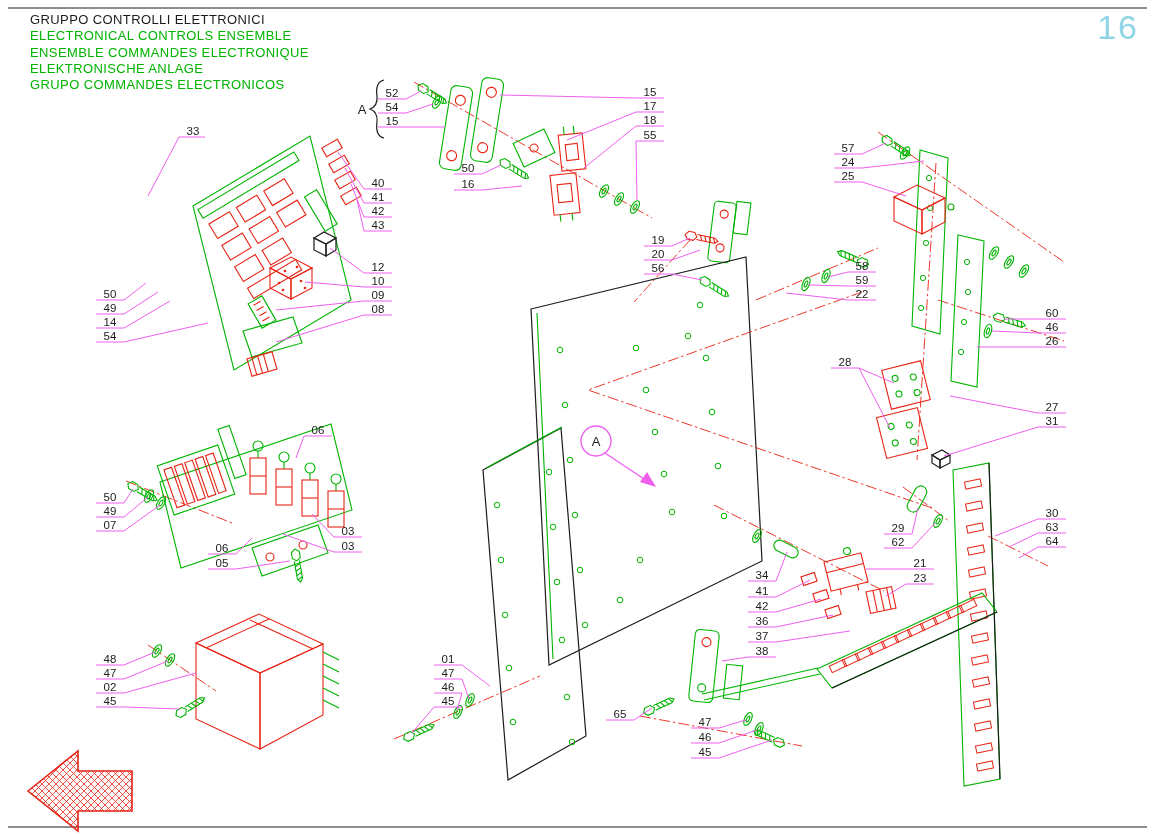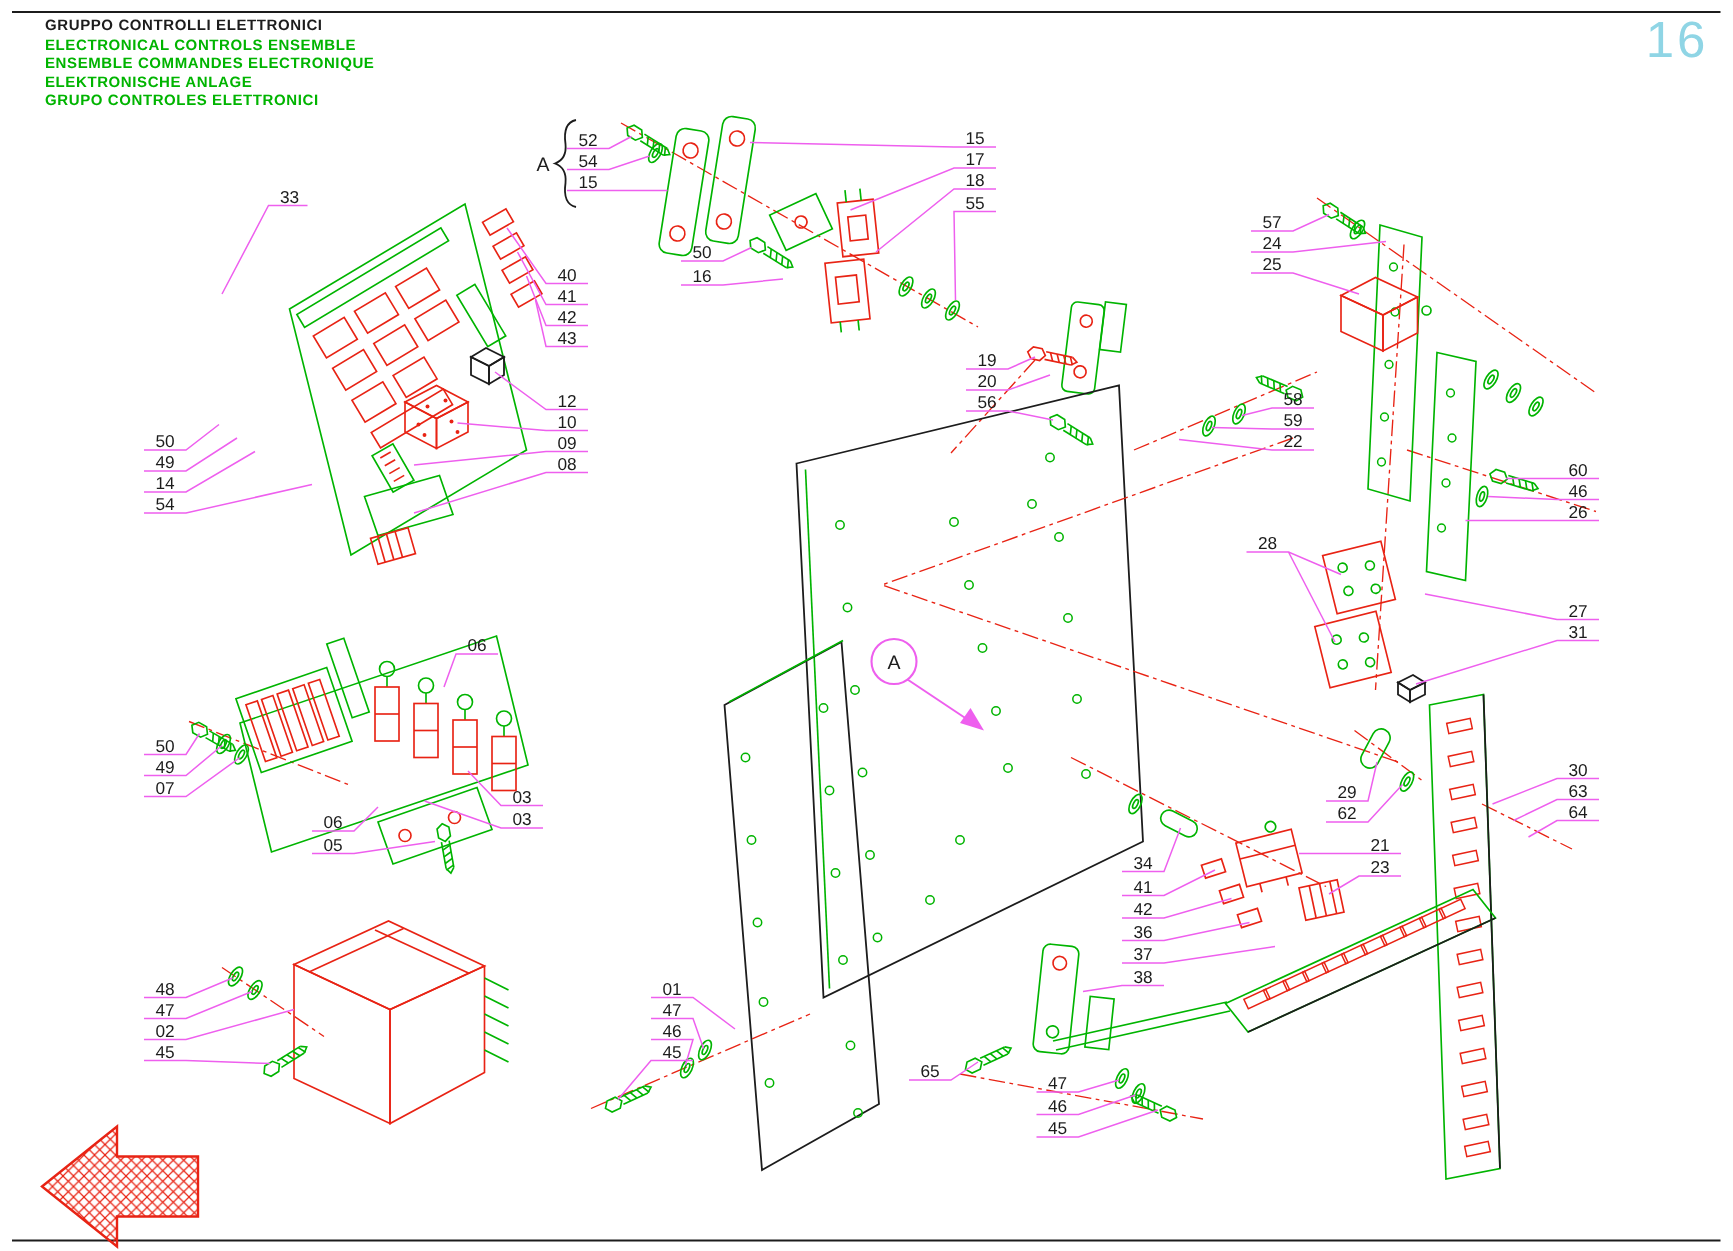--- a/index.html
+++ b/index.html
@@ -1,20 +1,20 @@
 <!DOCTYPE html>
 <html style="--ink: #1c1c1c; --green: #00b400; --red: #e82314; --magenta: #ee5fee; --pagenum: #8fd5e5; --paper: #ffffff;"><head>
 <meta charset="utf-8">
 <style>
   *{margin:0;padding:0;box-sizing:border-box}
   html,body{width:1155px;height:834px}
   body{background:var(--paper,#fff);font-family:"Liberation Sans",sans-serif;position:relative;overflow:hidden}
   .page{position:absolute;inset:0}
   .titles{position:absolute;left:30px;top:12px;line-height:1.25;z-index:2}
-  .titles div{font-size:10px;font-weight:bold;letter-spacing:.4px;color:var(--green,#00b400);white-space:nowrap}
+  .titles div{font-size:13px;font-weight:normal;letter-spacing:.4px;color:var(--green,#00b400);white-space:nowrap}
   .titles .primary{color:var(--ink,#1c1c1c)}
   .page-number{position:absolute;right:16px;top:8px;font-size:34px;color:var(--pagenum,#8fd5e5);letter-spacing:2px;z-index:2}
   svg.diagram{position:absolute;inset:0;z-index:1}
   .g{stroke:var(--green,#00b400);fill:none;stroke-width:1.1}
   .r{stroke:var(--red,#e82314);fill:none;stroke-width:1.1}
   .k{stroke:var(--ink,#1c1c1c);fill:none;stroke-width:1.2}
   .dd{stroke:var(--red,#e82314);fill:none;stroke-width:.9;stroke-dasharray:11 3 2.5 3}
   .hole{stroke:var(--green,#00b400);fill:none;stroke-width:1}
   .mg{stroke:var(--magenta,#ee5fee);fill:none}
   .fr{fill:var(--red,#e82314);stroke:none}
@@ -26,21 +26,21 @@
 </head>
 <body>
 
 <div class="page">
 
   <div class="titles">
     <div class="primary">GRUPPO CONTROLLI ELETTRONICI</div>
     <div>ELECTRONICAL CONTROLS ENSEMBLE</div>
     <div>ENSEMBLE COMMANDES ELECTRONIQUE</div>
     <div>ELEKTRONISCHE ANLAGE</div>
-    <div>GRUPO CONTROLES ELETTRONICI</div>
+    <div>GRUPO COMMANDES ELECTRONICOS</div>
   </div>
 
   <div class="page-number">16</div>
 
   <svg class="diagram" viewBox="0 0 1155 834">
     <defs>
       <pattern id="xh" width="7" height="7" patternUnits="userSpaceOnUse">
         <path d="M0 7L7 0M0 0L7 7" stroke="#e82314" stroke-width="0.8"></path>
       </pattern>
       <g id="screwI" fill="none" stroke-width="1.1">

